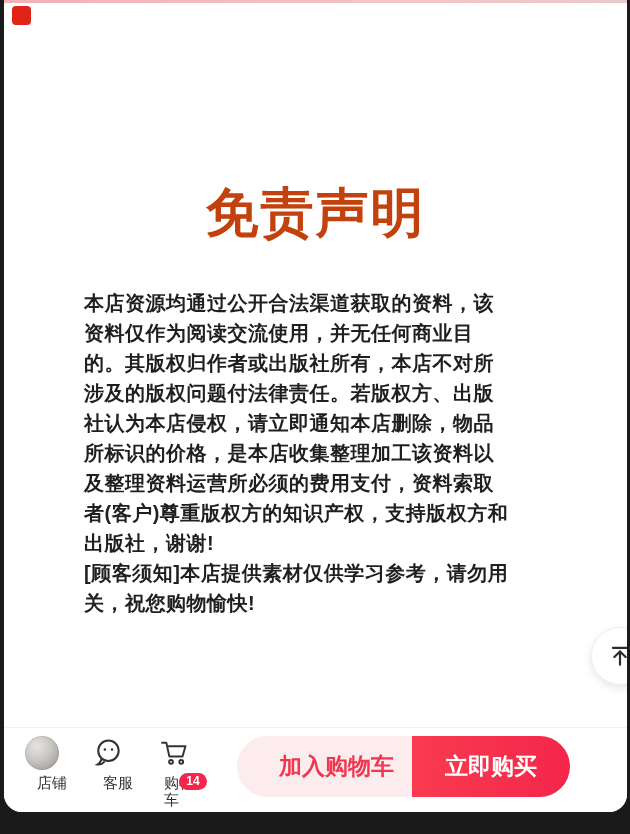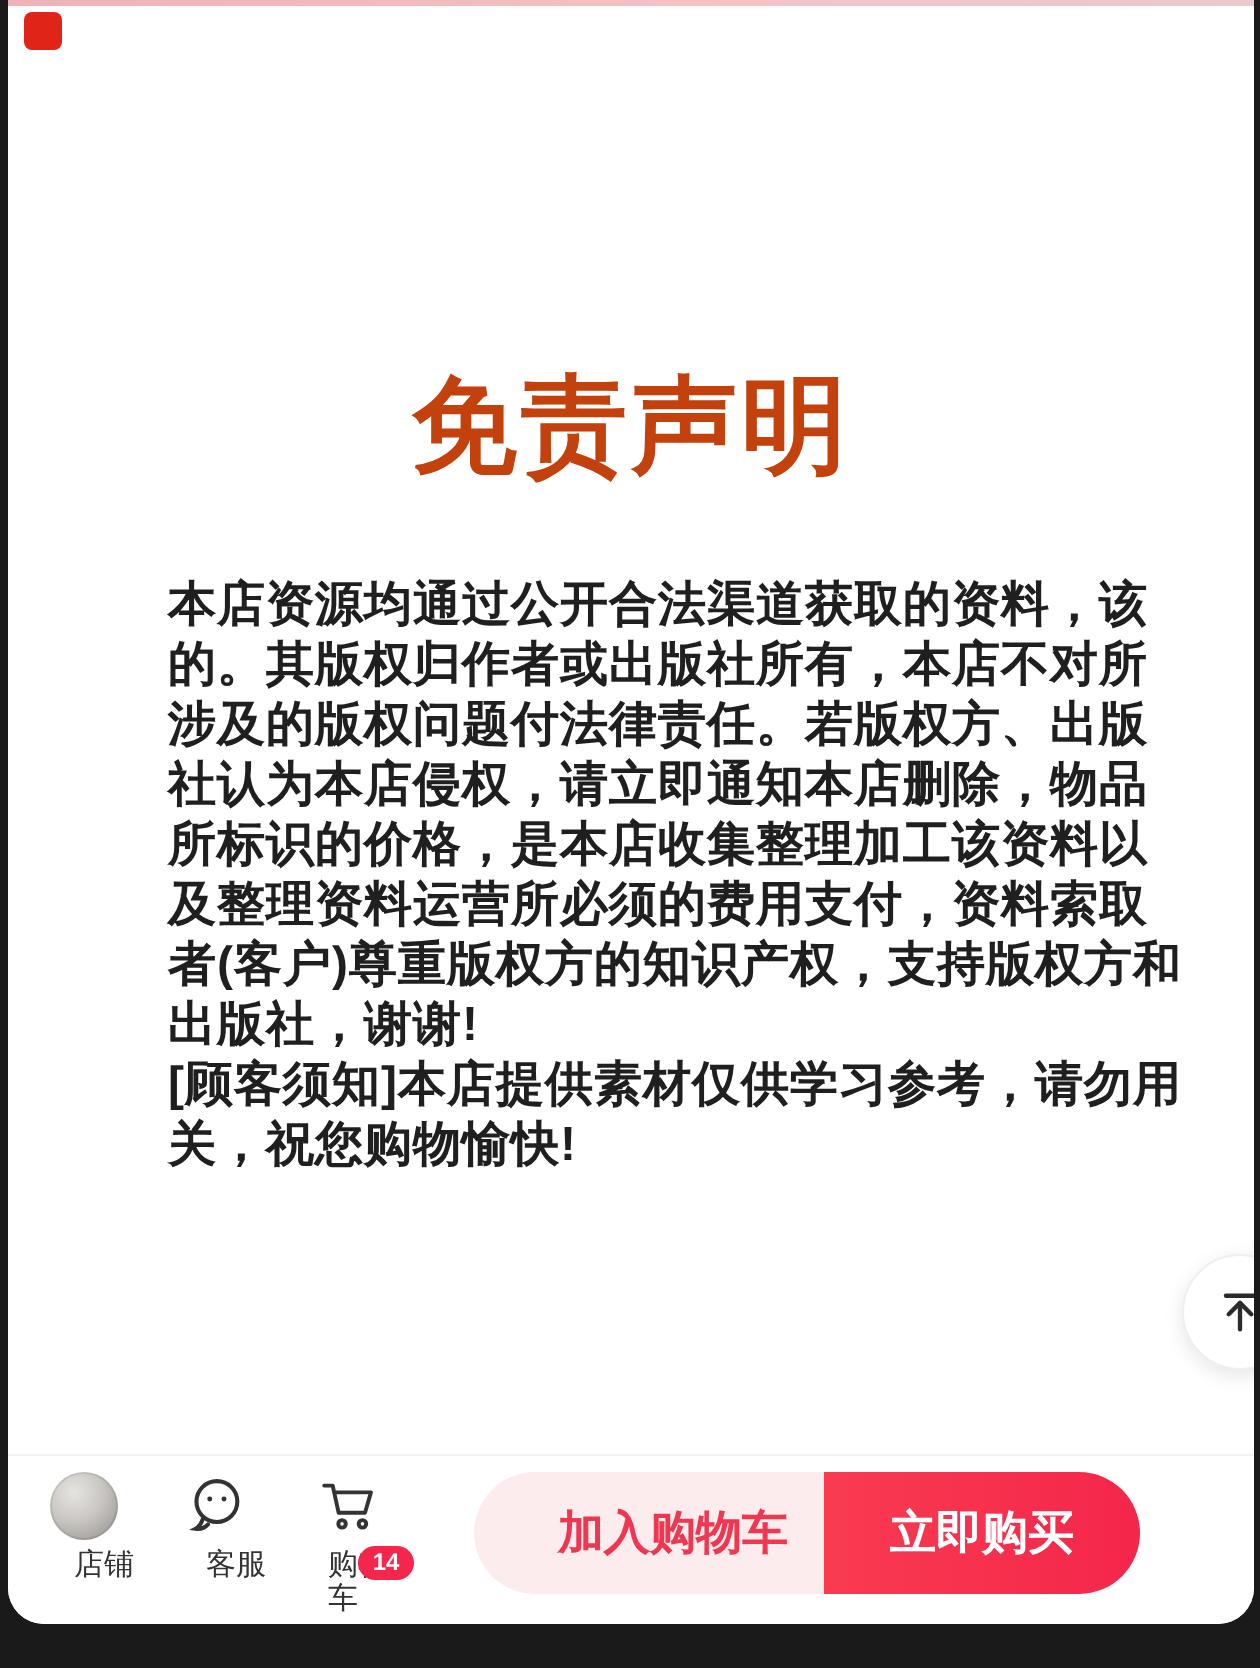--- a/index.html
+++ b/index.html
@@ -27,21 +27,21 @@
   .disclaimer-title{
     position:absolute;left:0;top:178px;width:100%;
     text-align:center;
     font-size:53px;font-weight:800;color:#c2410c;
     letter-spacing:2px;
   }
   .disclaimer-body{
     position:absolute;left:80px;top:288px;width:520px;
   }
   .disclaimer-line{
-    font-size:24px;line-height:30px;font-weight:600;
+    font-size:20px;line-height:30px;font-weight:600;
     color:#1f1f1f;letter-spacing:0.5px;white-space:nowrap;
   }
   .back-to-top{
     position:absolute;left:587px;top:627px;width:56px;height:56px;
     border-radius:50%;background:#ffffff;
     border:1px solid #efefef;
     box-shadow:0 3px 10px rgba(0,0,0,0.10);
     display:flex;align-items:center;justify-content:center;
   }
   .bottom-bar{
@@ -97,20 +97,21 @@
 
 <div class="screen">
 
   <div class="top-strip"></div>
   <div class="corner-marker"></div>
 
   <div class="disclaimer-title">免责声明</div>
 
   <div class="disclaimer-body">
     <div class="disclaimer-line">本店资源均通过公开合法渠道获取的资料，该</div>
+    <div class="disclaimer-line">资料仅作为阅读交流使用，并无任何商业目</div>
     <div class="disclaimer-line">的。其版权归作者或出版社所有，本店不对所</div>
     <div class="disclaimer-line">涉及的版权问题付法律责任。若版权方、出版</div>
     <div class="disclaimer-line">社认为本店侵权，请立即通知本店删除，物品</div>
     <div class="disclaimer-line">所标识的价格，是本店收集整理加工该资料以</div>
     <div class="disclaimer-line">及整理资料运营所必须的费用支付，资料索取</div>
     <div class="disclaimer-line">者(客户)尊重版权方的知识产权，支持版权方和</div>
     <div class="disclaimer-line">出版社，谢谢!</div>
     <div class="disclaimer-line">[顾客须知]本店提供素材仅供学习参考，请勿用</div>
     <div class="disclaimer-line">关，祝您购物愉快!</div>
   </div>

